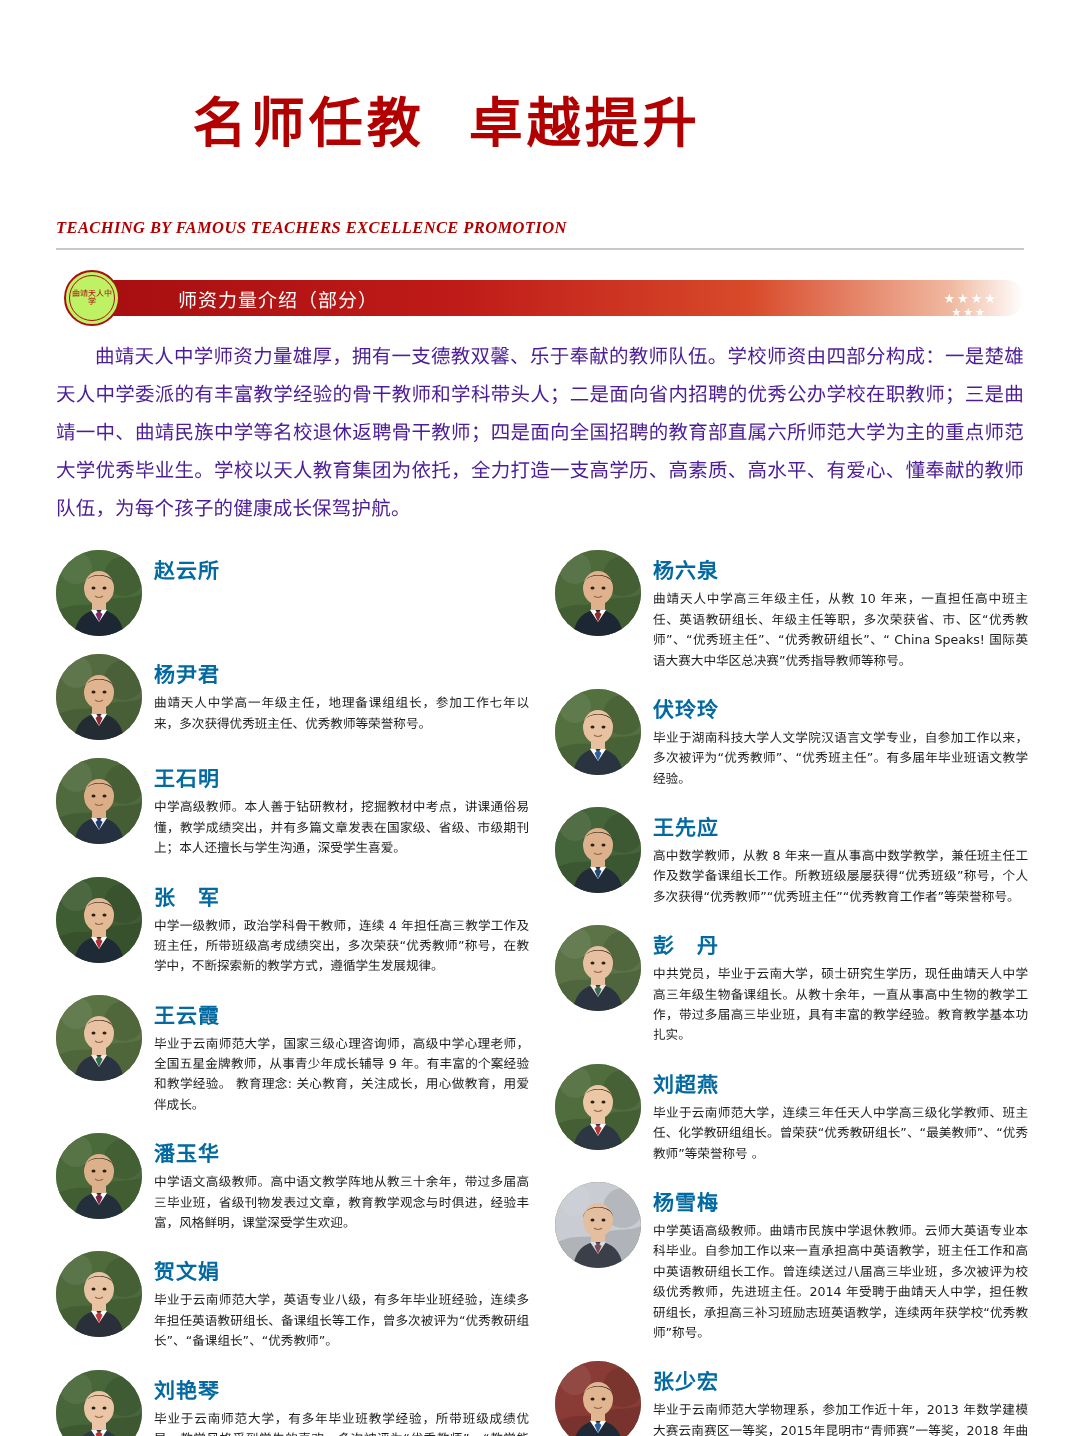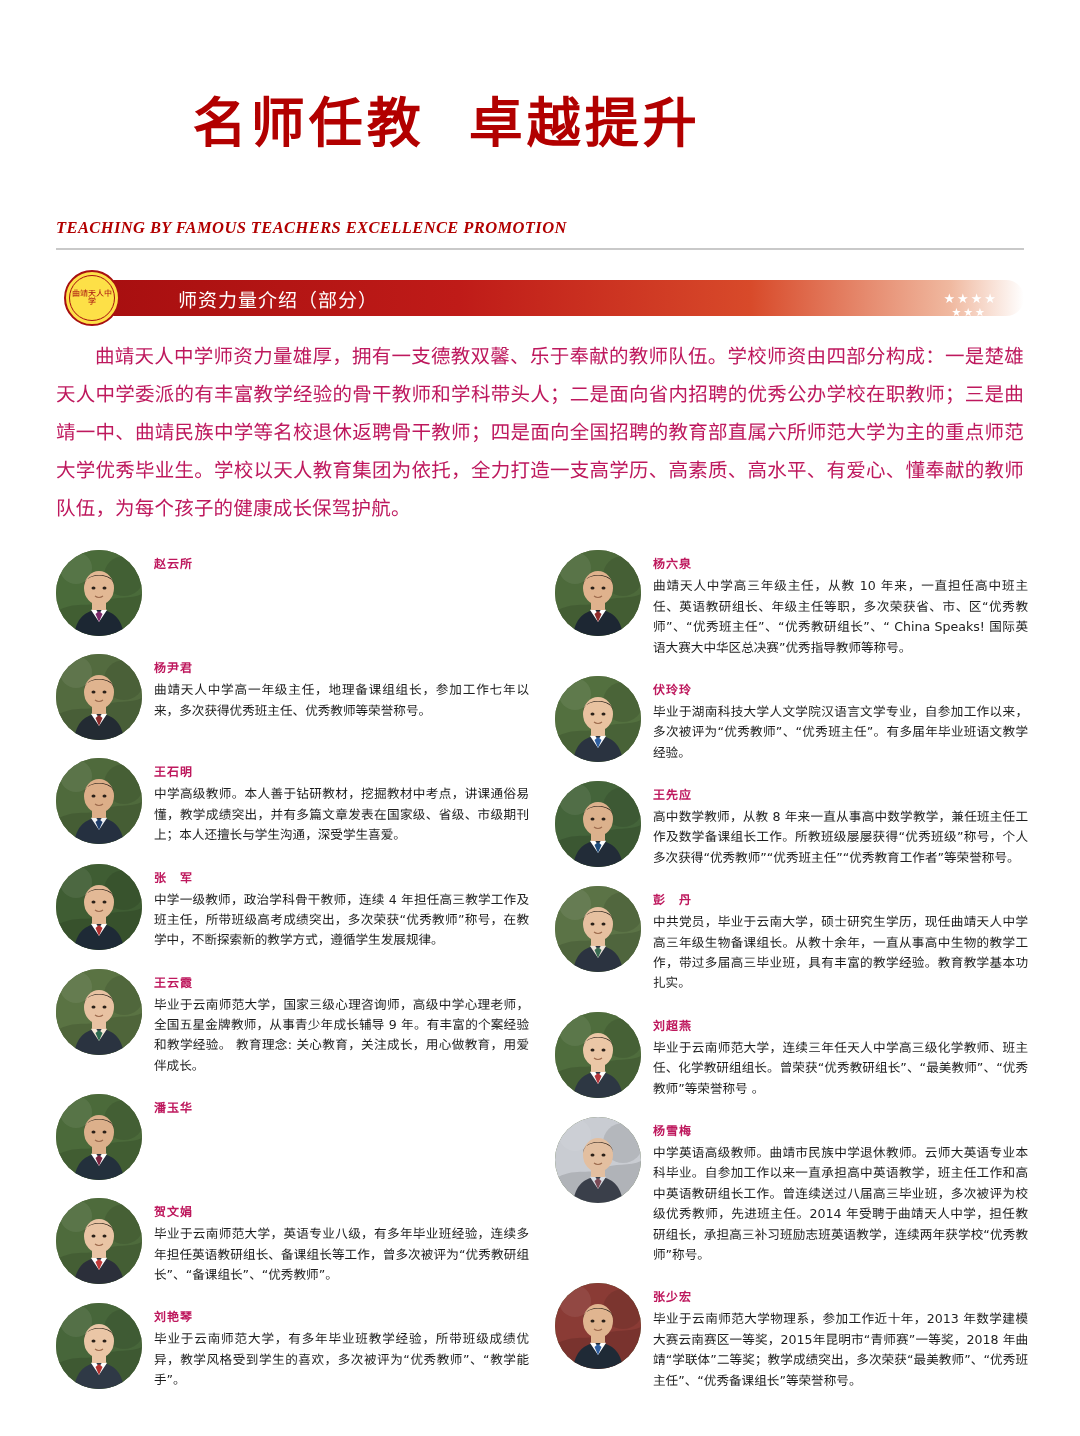--- a/index.html
+++ b/index.html
@@ -96,21 +96,21 @@
     font-size: 11px;
   }
   .seal {
     position: absolute;
     left: 8px;
     top: 0px;
     width: 56px;
     height: 56px;
     border-radius: 50%;
     border: 2px solid #a80f10;
-    background: #fde047;
+    background: #bef264;
     box-sizing: border-box;
     display: flex;
     align-items: center;
     justify-content: center;
     overflow: hidden;
   }
   .seal .inner {
     width: 46px;
     height: 46px;
     border-radius: 50%;
@@ -128,21 +128,21 @@
   }
 
   
   .intro {
     margin-top: 12px;
     font-size: 19.5px;
     line-height: 1.95;
     text-align: justify;
     text-indent: 2em;
     font-family: "DejaVu Sans", "Liberation Sans", sans-serif;
-    color: #be185d;
+    color: #4c1d95;
     letter-spacing: 0.2px;
   }
 
   
   .columns {
     display: flex;
     gap: 26px;
     margin-top: 22px;
   }
   .col {
@@ -160,23 +160,23 @@
     height: 86px;
     border-radius: 50%;
     overflow: hidden;
     position: relative;
     margin-right: 12px;
     background: #5d6f45;
   }
   .photo svg { display: block; width: 86px; height: 86px; }
   .tinfo { flex: 1 1 auto; min-width: 0; }
   .tname {
-    font-size: 12px;
+    font-size: 21px;
     font-weight: bold;
-    color: #be185d;
+    color: #0369a1;
     margin: 4px 0 5px 0;
     letter-spacing: 1px;
     font-family: "DejaVu Sans", "Liberation Sans", sans-serif;
   }
   .tdesc {
     font-size: 12.6px;
     line-height: 1.62;
     text-align: justify;
     color: #1d1d1d;
     font-family: "DejaVu Sans", "Liberation Sans", sans-serif;
@@ -339,20 +339,21 @@
               <path d="M36 48 h14 v12 h-14 z" fill="#dcb08b"></path>
               <ellipse cx="43" cy="38" rx="15" ry="17" fill="#dcb08b"></ellipse>
               <path d="M28 36 C28 22 58 22 58 36 C58 30 54 25 43 25 C33 25 29 30 28 36 Z" fill="#1b1814"></path>
               <ellipse cx="37.5" cy="38" rx="2" ry="1.6" fill="#2b2119"></ellipse>
               <ellipse cx="48.5" cy="38" rx="2" ry="1.6" fill="#2b2119"></ellipse>
               <path d="M39 46 q4 3 8 0" stroke="#9c6a4d" stroke-width="1.2" fill="none"></path>
             </svg>
           </div>
           <div class="tinfo">
             <div class="tname">潘玉华</div>
+            <div class="tdesc">中学语文高级教师。高中语文教学阵地从教三十余年，带过多届高三毕业班，省级刊物发表过文章，教育教学观念与时俱进，经验丰富，风格鲜明，课堂深受学生欢迎。</div>
           </div>
         </div>
         <div class="teacher">
           <div class="photo">
             <svg viewBox="0 0 86 86" xmlns="http://www.w3.org/2000/svg">
               <rect x="0" y="0" width="86" height="86" fill="#4e6b3c"></rect>
               <circle cx="20" cy="18" r="16" fill="rgba(255,255,255,0.07)"></circle>
               <circle cx="68" cy="26" r="20" fill="rgba(0,0,0,0.10)"></circle>
               <path d="M0 62 C18 50 34 58 46 52 C60 45 74 50 86 44 L86 86 L0 86 Z" fill="rgba(0,0,0,0.12)"></path>
               <path d="M18 86 C20 68 30 60 43 60 C56 60 66 68 68 86 Z" fill="#2b2f3a"></path>

